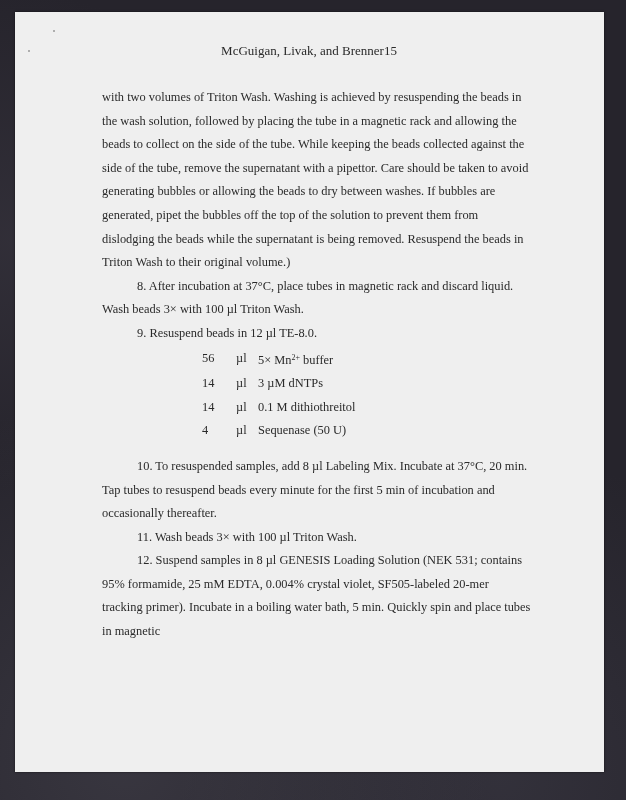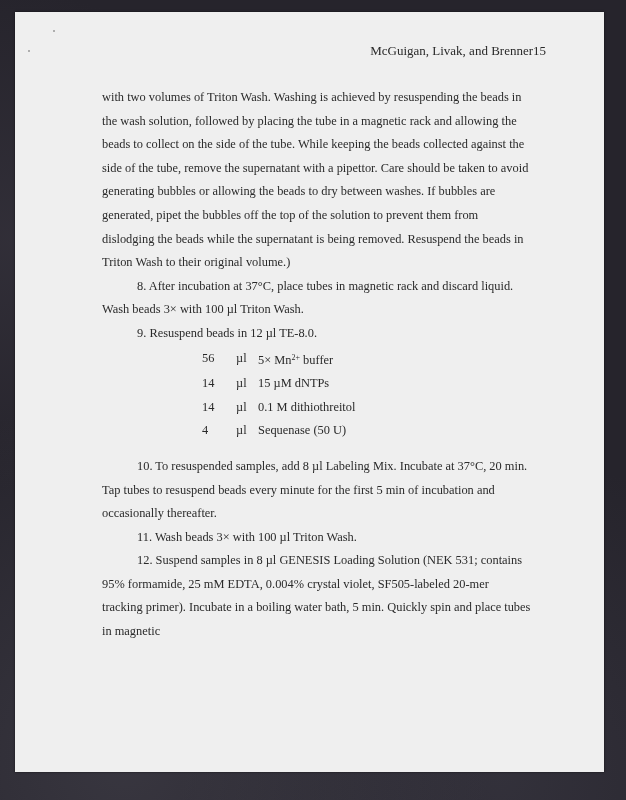--- a/index.html
+++ b/index.html
@@ -32,22 +32,21 @@
       background: #efefef;
       box-shadow: 0 0 2px rgba(0,0,0,0.6);
     }
     .header {
       position: absolute;
       top: 31px;
       left: 86px;
       width: 416px;
       font-size: 13px;
       display: flex;
-      justify-content: flex-end;
-      margin-left: 29px;
+      justify-content: center;
     }
     .body-text {
       position: absolute;
       top: 74px;
       left: 87px;
       width: 430px;
       font-size: 12.4px;
       line-height: 23.6px;
     }
     .body-text p {
@@ -121,21 +120,21 @@
     <table class="mix-table">
       <tbody>
           <tr>
         <td class="qty">56</td>
         <td class="unit">µl</td>
         <td><span>5× Mn</span><sup>2+</sup><span> buffer</span></td>
       </tr>
       <tr>
         <td class="qty">14</td>
         <td class="unit">µl</td>
-        <td>15 µM dNTPs</td>
+        <td>3 µM dNTPs</td>
       </tr>
       <tr>
         <td class="qty">14</td>
         <td class="unit">µl</td>
         <td>0.1 M dithiothreitol</td>
       </tr>
       <tr>
         <td class="qty">4</td>
         <td class="unit">µl</td>
         <td>Sequenase (50 U)</td>

